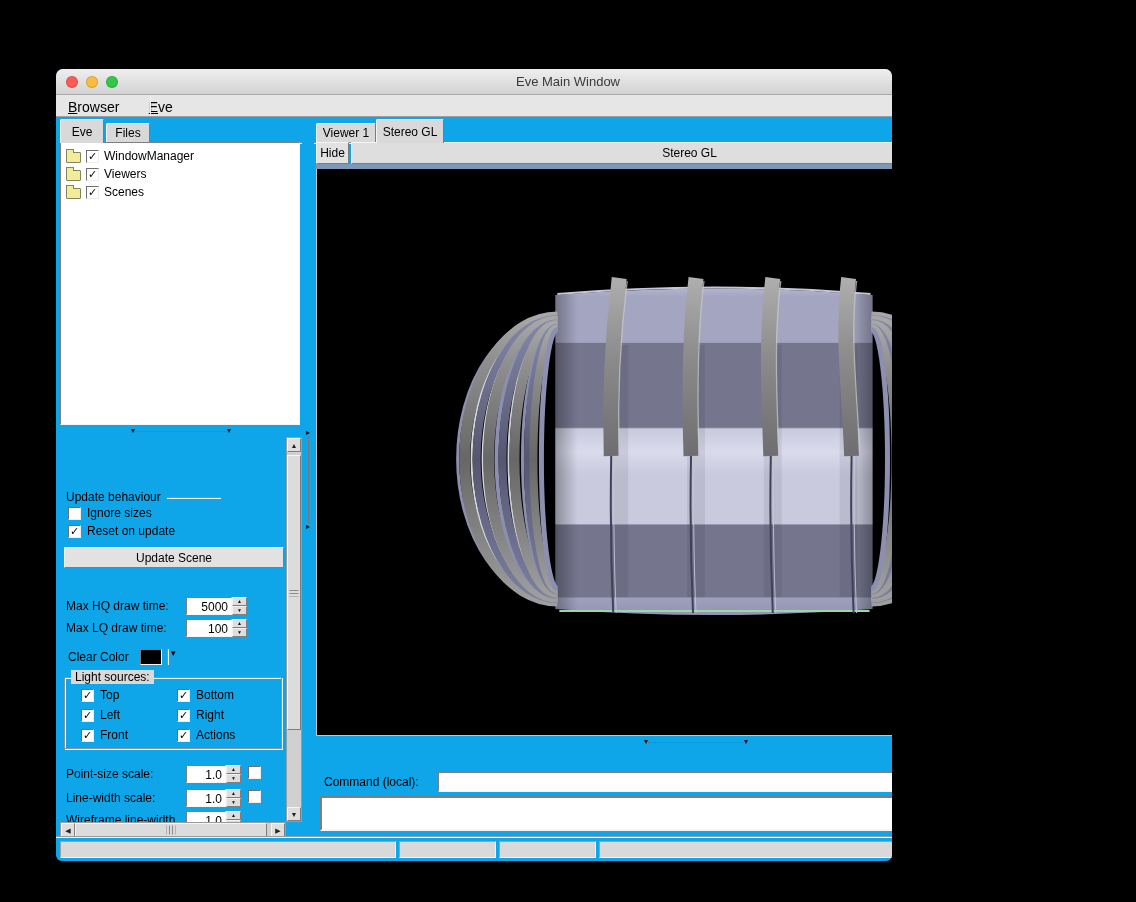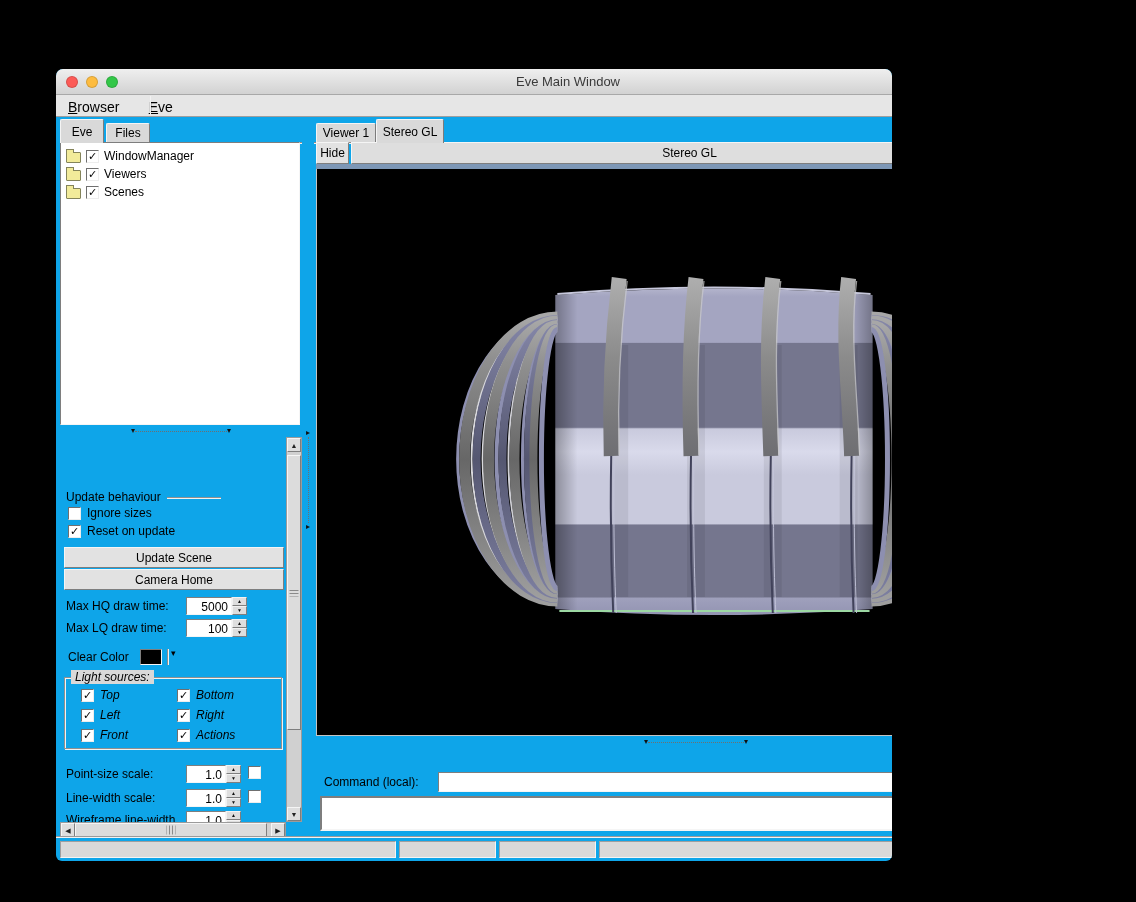--- a/index.html
+++ b/index.html
@@ -38,21 +38,21 @@
   .sb-track { background:#d0d0d0; border:1px solid #9b9b9b; }
   .sb-thumb { background:#dcdcdc; border:1px solid; border-color:#f5f5f5 #7e7e7e #7e7e7e #f5f5f5; position:relative; }
   .grip-h { position:absolute; left:50%; top:50%; transform:translate(-50%,-50%); width:9px; height:9px; background:repeating-linear-gradient(90deg,#8a8a8a 0,#8a8a8a 1px,transparent 1px,transparent 3px); }
   .grip-v { position:absolute; left:50%; top:50%; transform:translate(-50%,-50%); width:9px; height:7px; background:repeating-linear-gradient(0deg,#8a8a8a 0,#8a8a8a 1px,transparent 1px,transparent 3px); }
   
   #style-content { position:absolute; left:4px; top:390px; width:226px; height:363px; overflow:hidden; }
   .row { position:absolute; display:flex; align-items:center; gap:6px; }
   .numfield { width:46px; height:18px; background:#fff; border:1px solid; border-color:#7e7e7e #f5f5f5 #f5f5f5 #7e7e7e; text-align:right; padding:2px 3px 0 0; font-size:12px; }
   .spin { width:15px; height:18px; display:flex; flex-direction:column; }
   .spin > div { flex:1; background:#dedede; border:1px solid; border-color:#f2f2f2 #7e7e7e #7e7e7e #f2f2f2; font-size:5px; line-height:5px; display:flex; align-items:center; justify-content:center; color:#111; }
-  .groupbox { position:absolute; border:1px solid #909090; box-shadow:1px 1px 0 #f2f2f2, inset 1px 1px 0 #f2f2f2;font-style:italic; }
+  .groupbox { position:absolute; border:1px solid #909090; box-shadow:1px 1px 0 #f2f2f2, inset 1px 1px 0 #f2f2f2; }
   .legend { position:absolute; top:-8px; left:6px; background:#d9d9d9; padding:0 4px; font-size:12px; }
   .etline { height:2px; border-top:1px solid #909090; border-bottom:1px solid #f2f2f2; width:54px; margin-top:1px; }
   
   #hdr { position:absolute; left:260px; top:73px; width:760px; height:22px; display:flex; gap:2px; }
   #accent { position:absolute; left:260px; top:95px; width:760px; height:5px; }
   #viewport { position:absolute; left:260px; top:100px; width:760px; height:567px; background:#000; border:1px solid #c4c4c4; border-top:none; }
   #viewport svg { width:100%; height:100%; display:block; }
   
   #cmd-panel { position:absolute; left:258px; top:700px; width:766px; height:66px; }
   #combo { position:absolute; left:124px; top:3px; width:630px; height:20px; display:flex; }
@@ -125,23 +125,20 @@
     <div class="row" style="left:8px;top:47px">
       <span class="cb"></span>
       <span class="lbl">Ignore sizes</span>
     </div>
     <div class="row" style="left:8px;top:65px">
       <span class="cb">✓</span>
       <span class="lbl">Reset on update</span>
     </div>
     <div class="raised btn abs" style="left:4px;top:88px;width:220px;height:21px">
         <span>Update Scene</span>
-      </div>
-    <div class="raised btn abs" style="left:4px;top:110px;width:220px;height:21px">
-        <span>Camera Home</span>
       </div>
 
     <div class="row" style="left:6px;top:140px">
         <span class="lbl">Max HQ draw time:</span>
       </div>
     <div class="abs numfield" style="left:126px;top:138px">5000</div>
     <div class="abs spin" style="left:172px;top:138px">
       <div>▲</div>
       <div>▼</div>
     </div>

